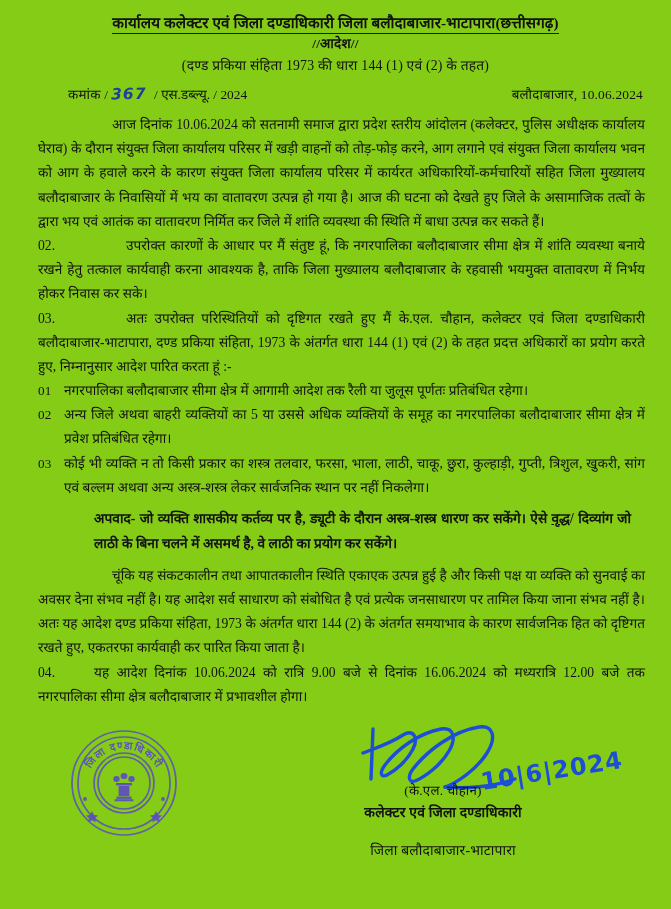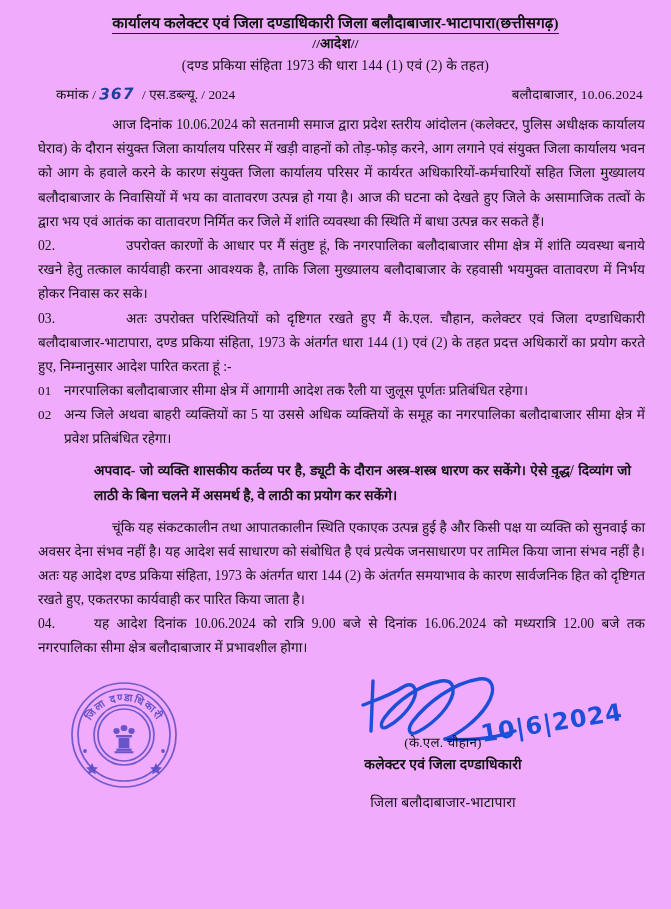--- a/index.html
+++ b/index.html
@@ -7,21 +7,21 @@
     margin: 0;
     padding: 0;
     background: #ffffff;
   }
 
   .page {
     position: relative;
     width: 671px;
     height: 909px;
     margin: 0 auto;
-    background: #f0abfc;
+    background: #84cc16;
     color: #121212;
     font-family: "Liberation Serif", "DejaVu Serif", serif;
     overflow: hidden;
     box-sizing: border-box;
     padding: 0;
   }
 
   
   .doc-header {
     padding-top: 13px;
@@ -61,21 +61,21 @@
     padding: 0 28px 0 56px;
     font-size: 13.4px;
   }
 
   .ref-left {
     display: flex;
     align-items: baseline;
     white-space: nowrap;
   }
 
-  .ref-left .kramank { letter-spacing: 0.2px; }
+  .ref-left .kramank { letter-spacing: 0.2px; margin-left: 12px; }
 
   .hand-number {
     font-family: "DejaVu Sans", sans-serif;
     color: #1e3f9c;
     font-size: 15.5px;
     font-weight: 700;
     font-style: italic;
     letter-spacing: 1.2px;
     padding: 0 7px 0 3px;
     transform: rotate(-1.5deg);
@@ -262,20 +262,24 @@
     </div>
 
     <ul class="clause-list">
       <li class="clause">
         <span class="clause-num">01</span>
         <span>नगरपालिका बलौदाबाजार सीमा क्षेत्र में आगामी आदेश तक रैली या जुलूस पूर्णतः प्रतिबंधित रहेगा।</span>
       </li>
       <li class="clause">
         <span class="clause-num">02</span>
         <span>अन्य जिले अथवा बाहरी व्यक्तियों का 5 या उससे अधिक व्यक्तियों के समूह का नगरपालिका बलौदाबाजार सीमा क्षेत्र में प्रवेश प्रतिबंधित रहेगा।</span>
+      </li>
+      <li class="clause">
+        <span class="clause-num">03</span>
+        <span>कोई भी व्यक्ति न तो किसी प्रकार का शस्त्र तलवार, फरसा, भाला, लाठी, चाकू, छुरा, कुल्हाड़ी, गुप्ती, त्रिशुल, खुकरी, सांग एवं बल्लम अथवा अन्य अस्त्र-शस्त्र लेकर सार्वजनिक स्थान पर नहीं निकलेगा।</span>
       </li>
     </ul>
 
     <p class="exception">
       <span>अपवाद-</span><span> जो व्यक्ति शासकीय कर्तव्य पर है, ड्यूटी के दौरान अस्त्र-शस्त्र धारण कर सकेंगे। ऐसे </span><u>वृद्ध</u><span>/ दिव्यांग जो लाठी के बिना चलने में असमर्थ है, वे लाठी का प्रयोग कर सकेंगे।</span>
     </p>
 
     <div class="closing-block">
       <p class="para indent-first">चूंकि यह संकटकालीन तथा आपातकालीन स्थिति एकाएक उत्पन्न हुई है और किसी पक्ष या व्यक्ति को सुनवाई का अवसर देना संभव नहीं है। यह आदेश सर्व साधारण को संबोधित है एवं प्रत्येक जनसाधारण पर तामिल किया जाना संभव नहीं है। अतः यह आदेश दण्ड प्रकिया संहिता, 1973 के अंतर्गत धारा 144 (2) के अंतर्गत समयाभाव के कारण सार्वजनिक हित को दृष्टिगत रखते हुए, एकतरफा कार्यवाही कर पारित किया जाता है।</p>
 

